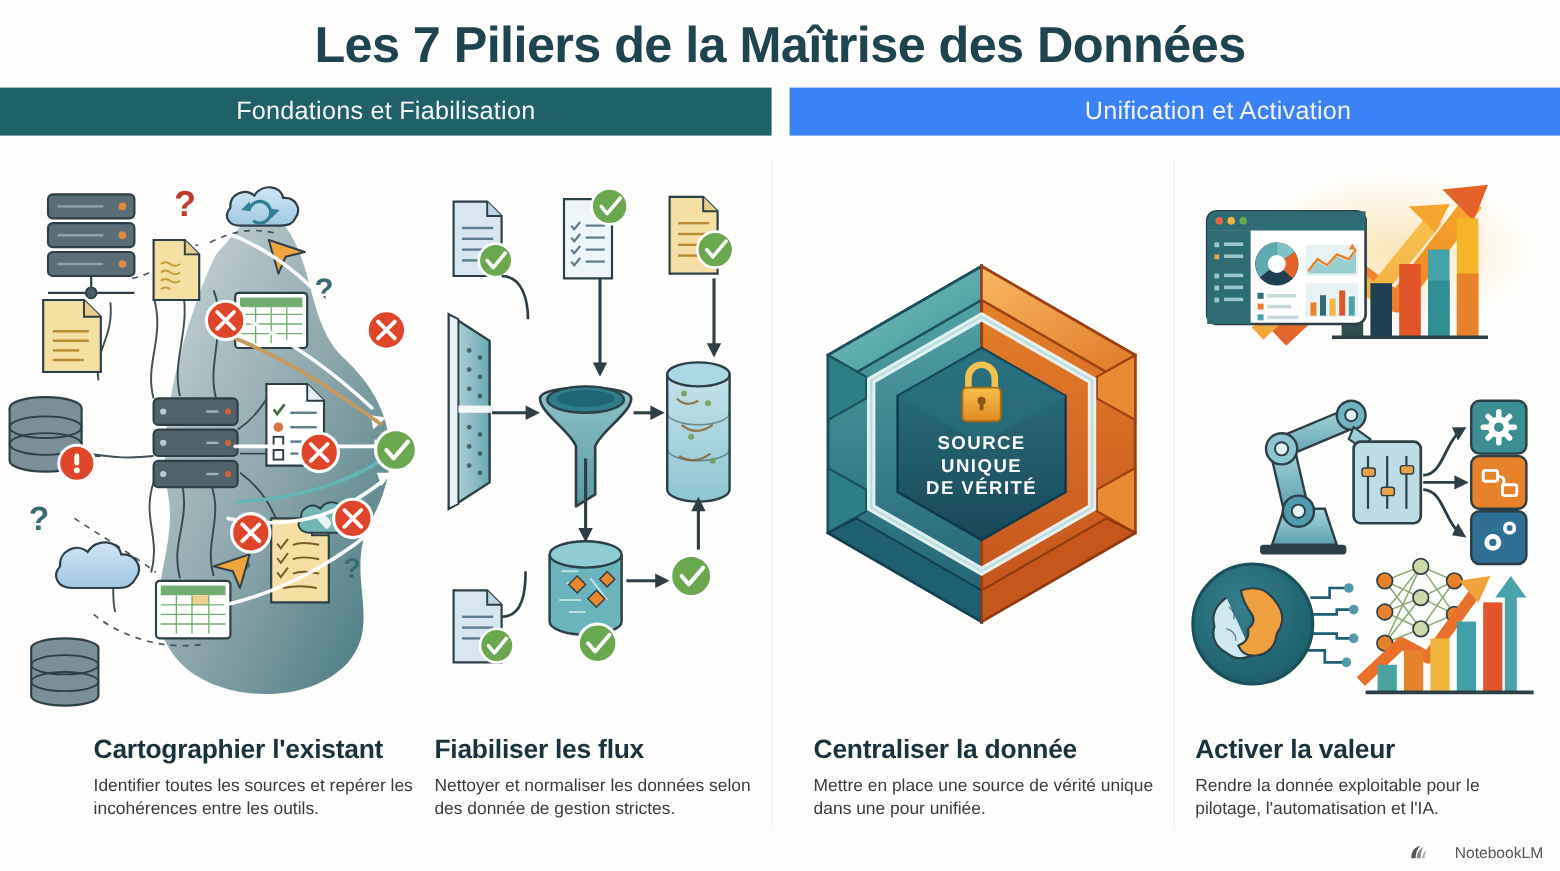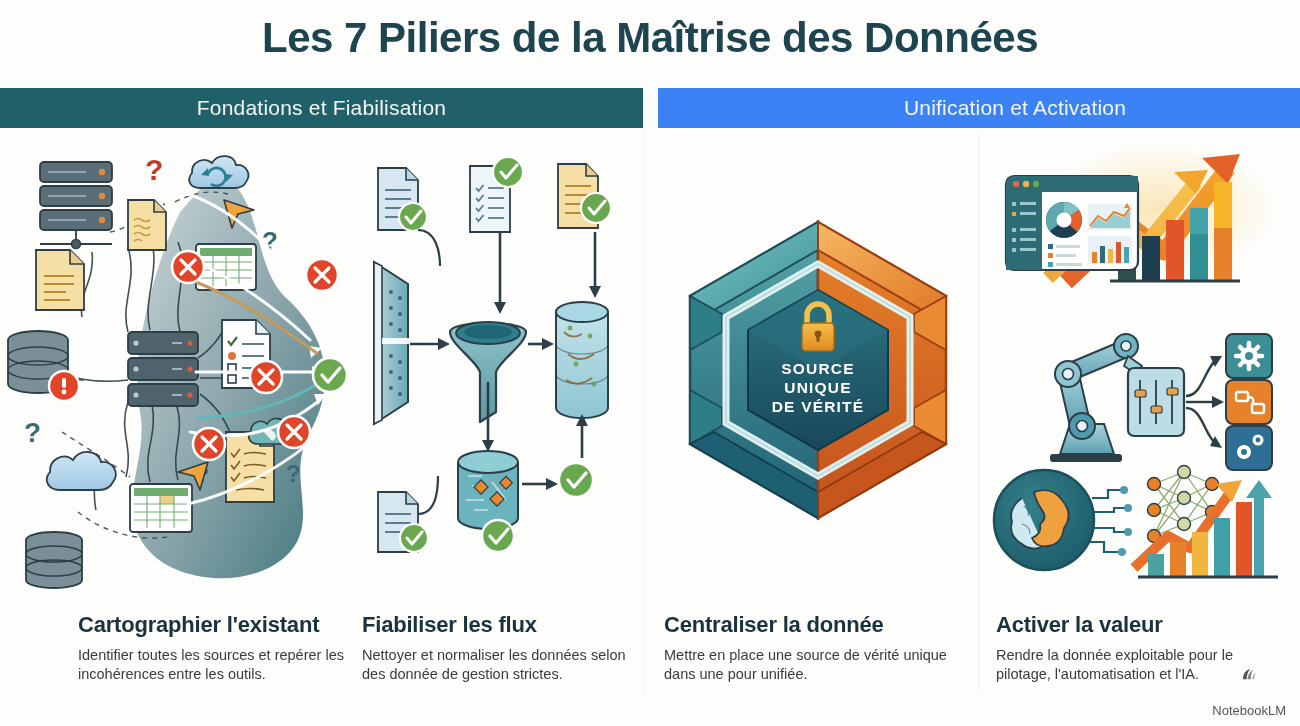--- a/index.html
+++ b/index.html
@@ -14,21 +14,21 @@
 
   
   .title {
     position: absolute; top: 14px; left: 0; width: 1300px;
     text-align: center;
     font-size: 42px; font-weight: 700; letter-spacing: -0.5px;
     color: #1e4450;
   }
 
   
-  .band { position: absolute; top: 88px; height: 40px;
+  .band { position: absolute; top: 73px; height: 40px;
     display: flex; align-items: center; justify-content: center;
     color: #f4f6f5; font-size: 21px; font-weight: 400; letter-spacing: 0.2px; }
   .band-left  { left: 0px;   width: 643px; background: #206169; }
   .band-right { left: 658px; width: 714px; background: #3b82f6; }
 
   
   .panels { position: absolute; top: 132px; left: 0; width: 1300px; height: 472px; }
   .panel { position: absolute; top: 0; height: 472px; }
   .p1 { left: 0px;   width: 340px; }
   .p2 { left: 340px; width: 303px; }
@@ -37,27 +37,27 @@
 
   .vsep { position: absolute; top: 132px; width: 1px; height: 560px; background: #f1f0ec; }
 
   
   .captions { position: absolute; top: 612px; left: 0; width: 1300px; height: 114px; }
   .cap { position: absolute; top: 0; }
   .cap h3 { font-size: 22px; font-weight: 700; color: #19333d; margin-bottom: 8px; letter-spacing: -0.2px; }
   .cap p  { font-size: 14.5px; line-height: 19px; color: #3b3b3b; }
   .c1 { left: 44px;  width: 300px; margin-left: 34px; }
   .c2 { left: 362px; width: 280px; }
-  .c3 { left: 664px; width: 290px; }
+  .c3 { left: 678px; width: 290px; }
   .c4 { left: 996px; width: 270px; }
 
   
   .watermark { position: absolute; right: 14px; bottom: 8px;
     display: flex; align-items: center; gap: 22px;
-    font-size: 13px; color: #555; flex-direction: column; }
+    font-size: 13px; color: #555; }
   .wm-icon { width: 15px; height: 13px; }
 
   svg { display: block; overflow: visible; }
 </style>
 </head>
 <body>
 
 <div class="page">
 
   <div class="title">Les 7 Piliers de la Maîtrise des Données</div>

